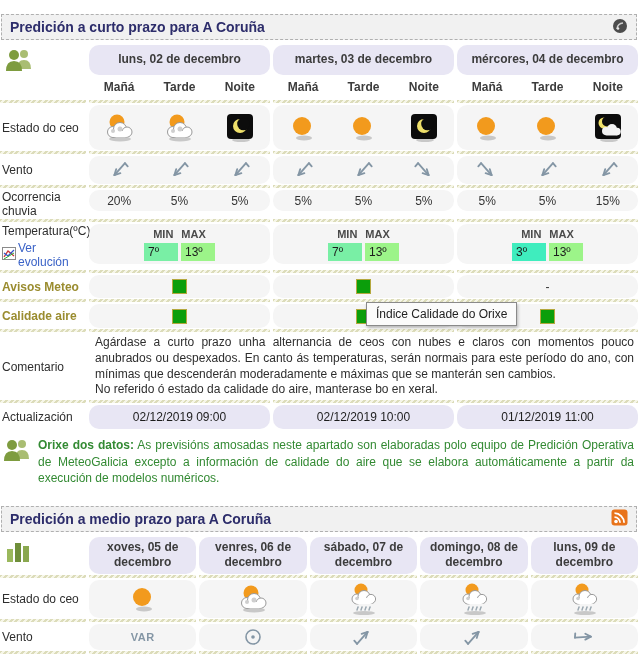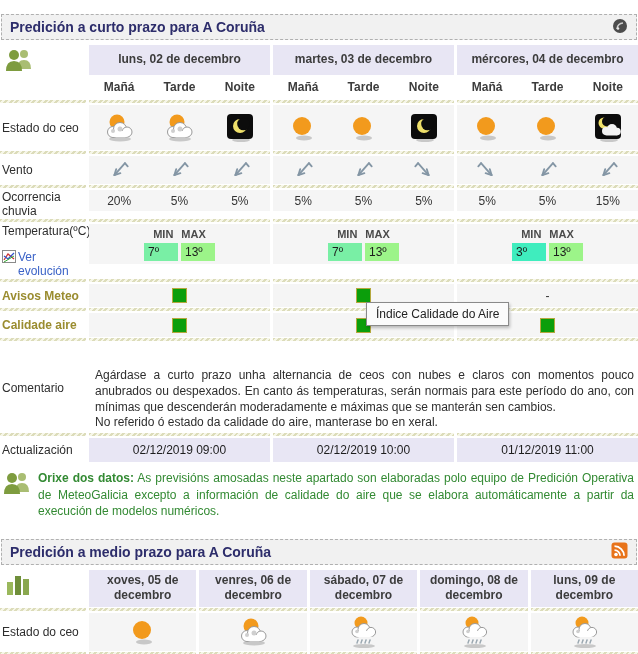--- a/index.html
+++ b/index.html
@@ -9,21 +9,21 @@
   .section-header { display: flex; align-items: center; justify-content: space-between;
     border: 1px dashed #b0b0b0; background: #f1f1f1; padding: 4px 8px; margin: 14px 1px 5px 1px; height: 26px; }
   .section-header .title { color: #2d2d6b; font-weight: bold; font-size: 14px; }
 
   .grid3 { display: grid; grid-template-columns: 86px 1fr 1fr 1fr; column-gap: 3px; }
   .grid5 { display: grid; grid-template-columns: 86px 1fr 1fr 1fr 1fr 1fr; column-gap: 3px; }
 
   .rowlabel { background: #fff; display: flex; flex-direction: column; justify-content: center;
     padding-left: 2px; font-size: 12px; color: #2e2e2e; }
   .rowlabel.olive { color: #9a8c2f; font-weight: bold; }
-  .group { background: #f5f5f5; display: flex; align-items: center; justify-content: center; }
+  .group { background: #f5f5f5; display: flex; align-items: center; justify-content: center; border-radius: 10px; }
   .group.lavender { background: #e8e6f4; }
   .subcols { display: grid; grid-template-columns: 1fr 1fr 1fr; width: 100%; height: 100%; align-items: center; }
   .subcols > div { display: flex; align-items: center; justify-content: center; }
 
   .dayhead { font-weight: bold; color: #3c3c3c; text-align: center; font-size: 12px; line-height: 1.3; }
   .t1-dayheader .group { height: 30px; }
   .t2-dayheader .group { height: 37px; }
   .subheader .group { background: #fff; height: 24px; }
   .subheader .sub { font-weight: bold; color: #3c3c3c; text-align: center; }
 
@@ -42,29 +42,29 @@
   .t2 .row-vento > .group { height: 26px; }
 
   .minmax { display: flex; flex-direction: column; align-items: center; gap: 3px; }
   .minmax .mmhead { display: flex; gap: 8px; font-weight: bold; color: #4a4a4a; font-size: 11px; }
   .minmax .vals { display: flex; gap: 3px; }
   .tempbox { min-width: 34px; padding: 2px 4px; text-align: left; color: #1c1c1c; font-size: 12px; }
 
   .gsq { width: 15px; height: 15px; background: #0b9e0b; border: 1px solid #b4a83e; }
 
   .comment-cell { grid-column: 2 / -1; background: #fff; padding: 1px 4px 1px 6px;
-    text-align: justify; line-height: 1.32; color: #2e2e2e; margin-top: 24px; }
+    text-align: justify; line-height: 1.32; color: #2e2e2e; }
   .row-comment { min-height: 62px; }
   .update-val { color: #1d1d1d; }
 
   .source-note { display: flex; gap: 6px; padding: 8px 4px 6px 2px; color: #338a33; line-height: 1.35;
     text-align: justify; }
   .source-note b { white-space: nowrap; }
 
-  .link { color: #3a62c7; display: flex; gap: 2px; margin-top: 12px; cursor: pointer; }
+  .link { color: #3a62c7; display: flex; align-items: center; gap: 2px; margin-top: 3px; cursor: pointer; }
 
   .var-text { color: #8496a5; font-weight: bold; font-size: 11px; letter-spacing: .5px; }
   svg.wind { stroke: #8496a5; }
   .dir-se { transform: scaleX(-1); }
   .dir-ne { transform: rotate(180deg); }
   .dir-e  { transform: rotate(-135deg); }
 
   .tooltip { position: absolute; left: 366px; top: 302px; z-index: 10;
     background: #fbfbfb; border: 1px solid #8a8a8a; box-shadow: 1px 2px 3px rgba(0,0,0,.25);
     padding: 4px 9px; font-size: 12px; color: #222; white-space: nowrap; }
@@ -680,13 +680,13 @@
     <div class="rowlabel">Ocorrencia chuvia</div>
     <div class="group">20%</div>
     <div class="group">25%</div>
     <div class="group">70%</div>
     <div class="group">80%</div>
     <div class="group">65%</div>
   </div>
 
 </div>
 
-<div class="tooltip">Índice Calidade do Aire</div>
+<div class="tooltip">Índice Calidade do Orixe</div>
 
 </body></html>

